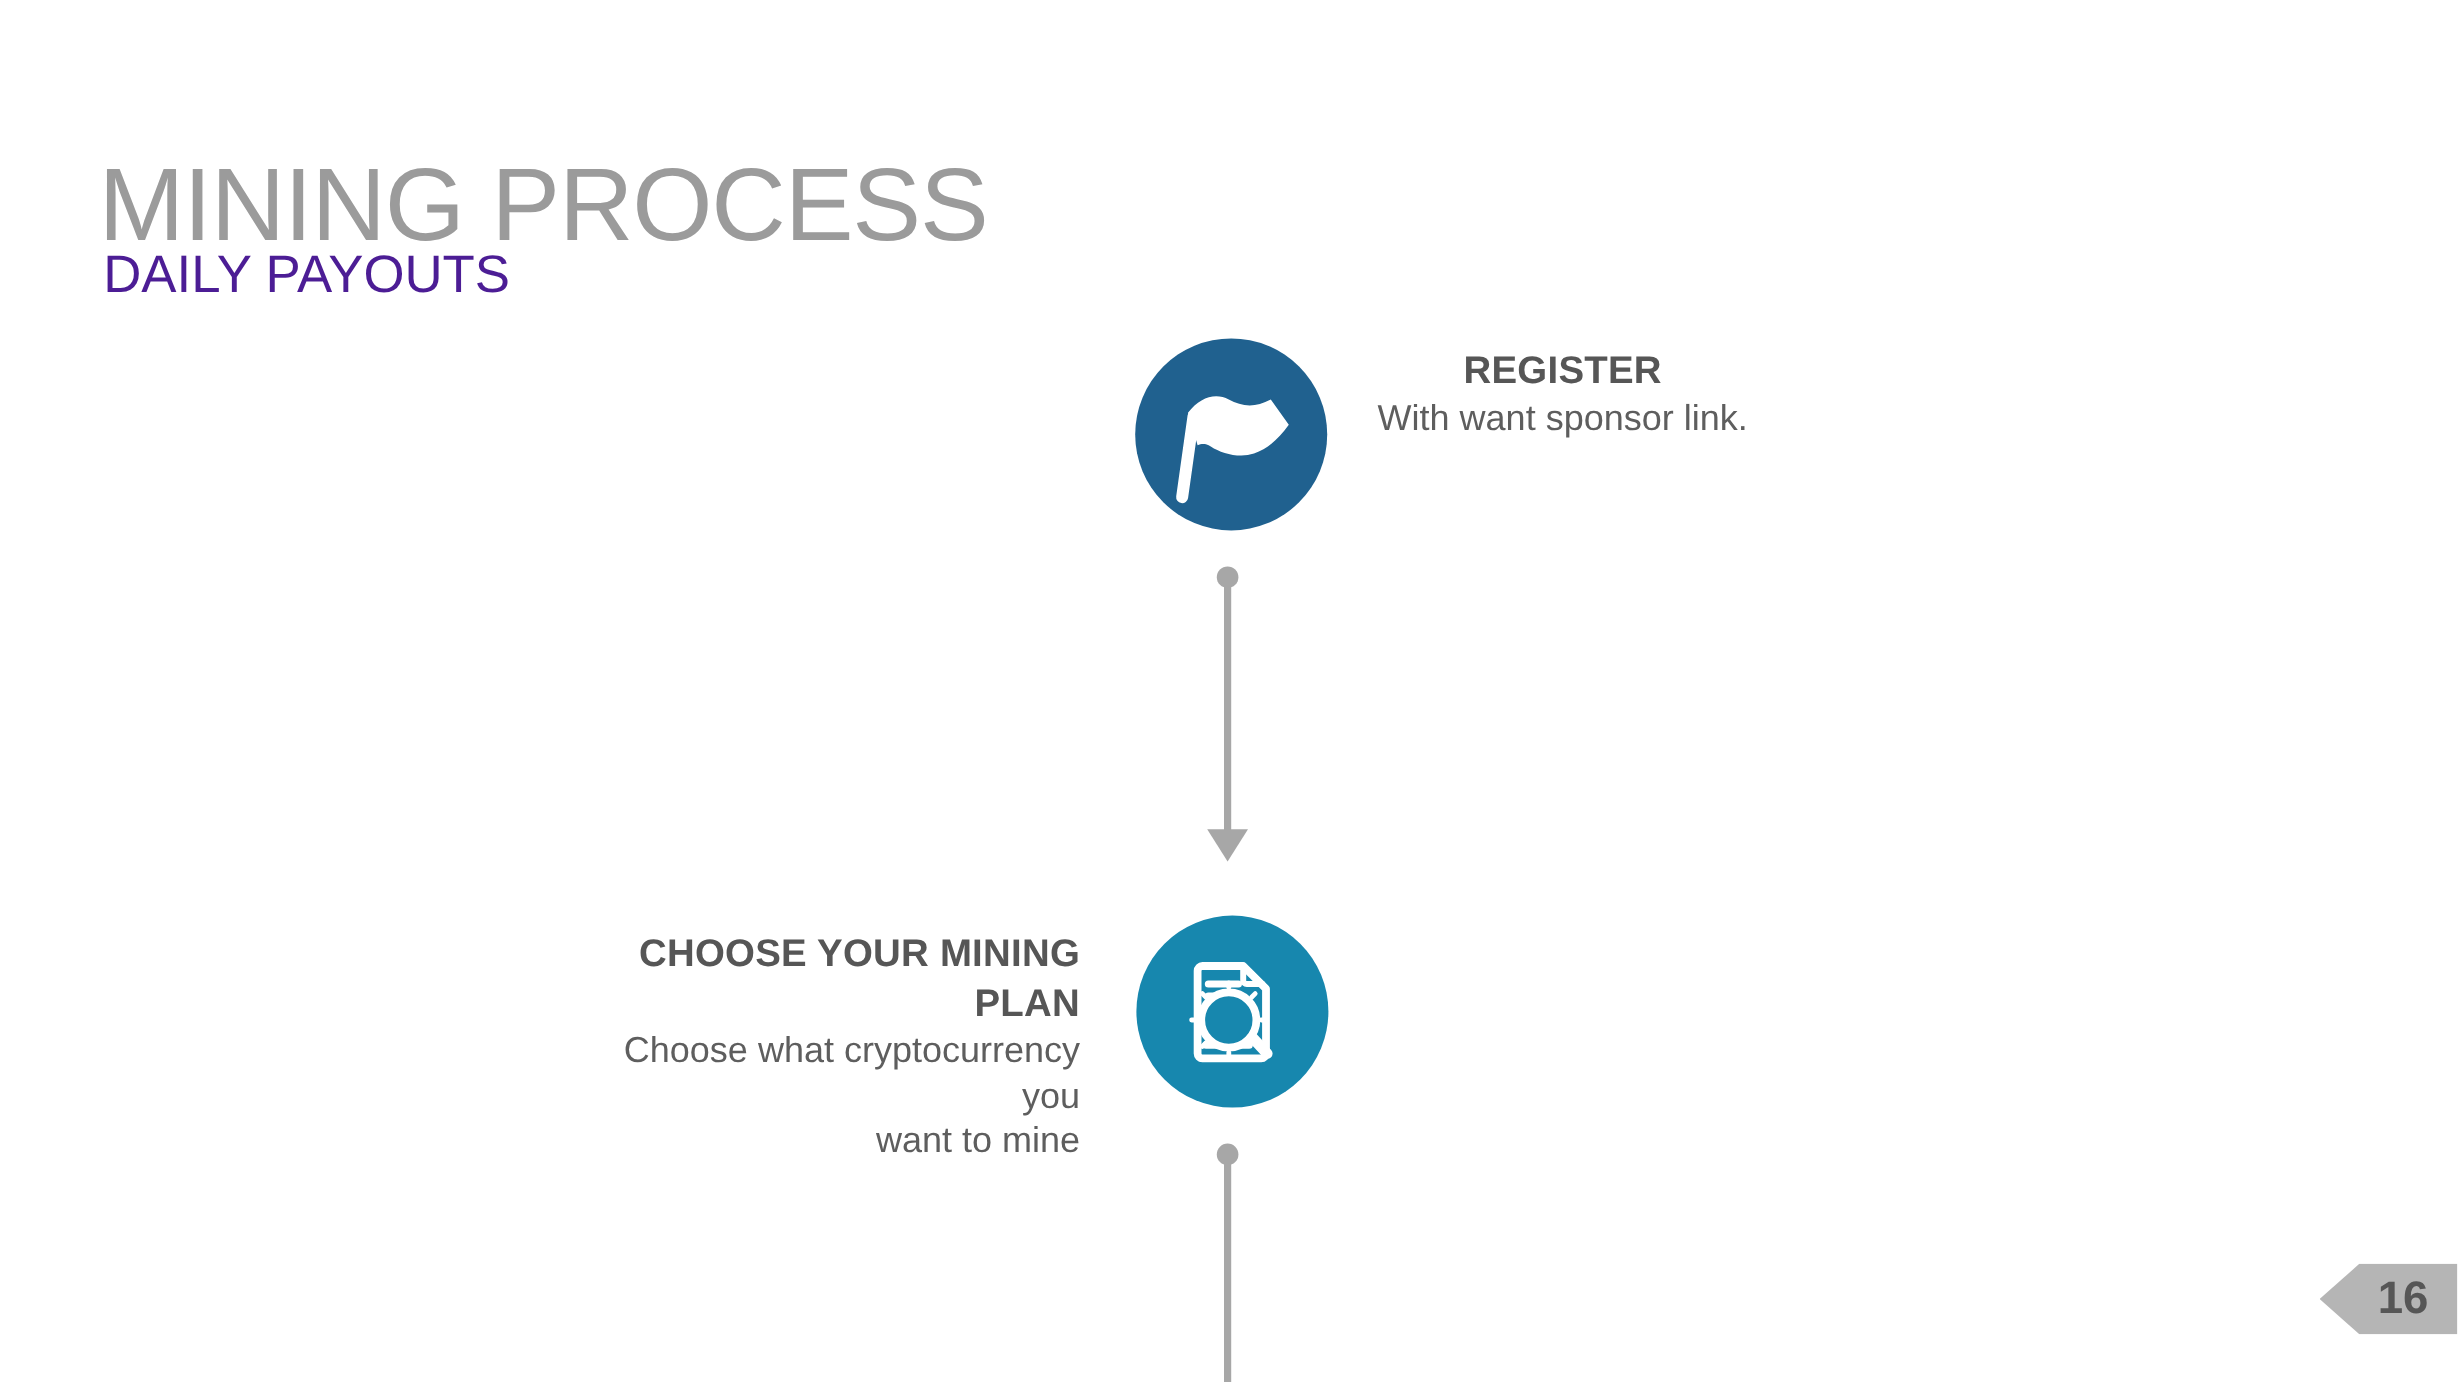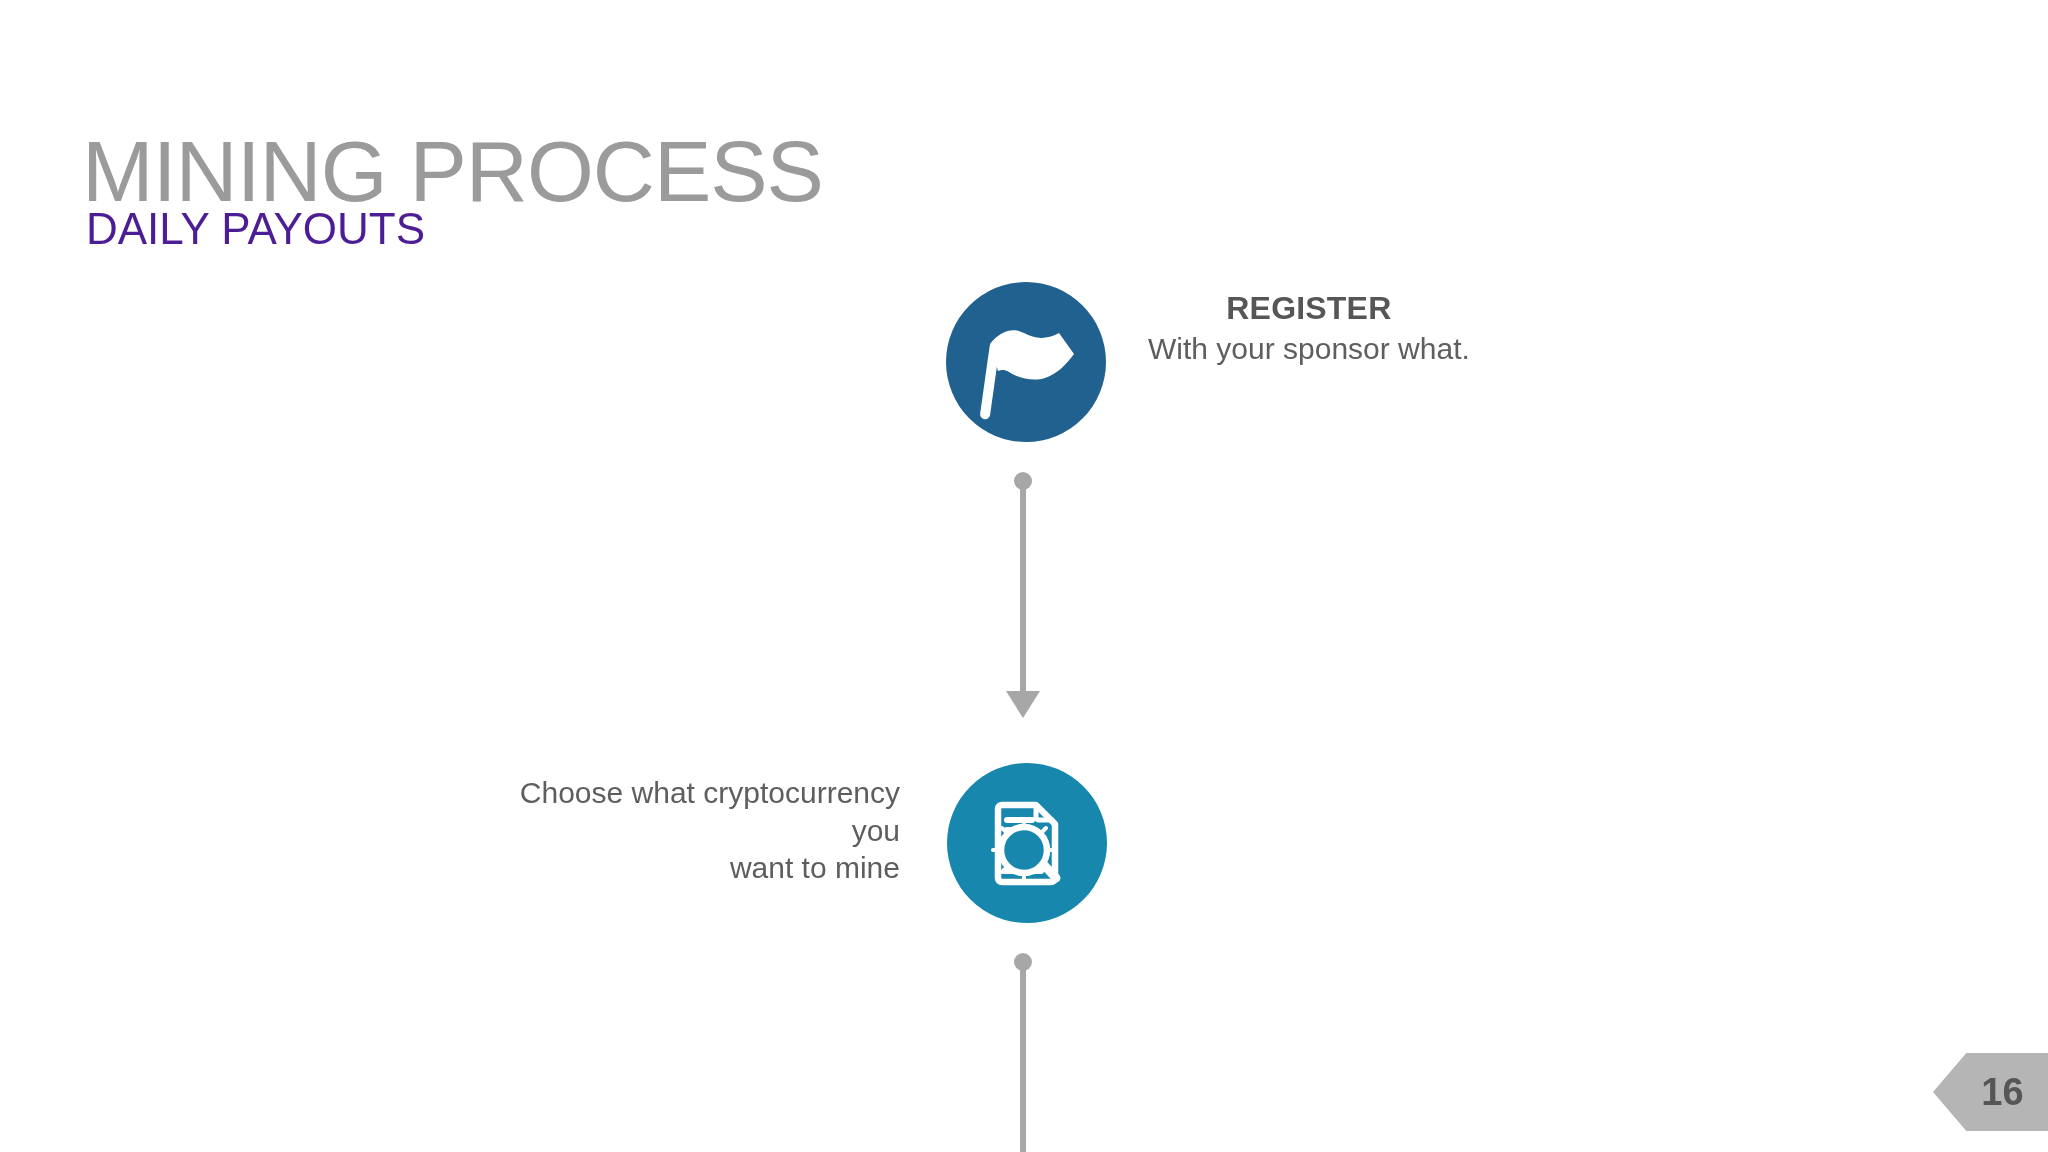--- a/index.html
+++ b/index.html
@@ -101,21 +101,21 @@
     height: 0;
     border-left: 17px solid transparent;
     border-right: 17px solid transparent;
     border-top: 27px solid #a7a7a7;
   }
   .page-tag {
     position: absolute;
     right: 0;
     top: 1053px;
     width: 115px;
-    height: 78px;
+    height: 59px;
     background: #b5b5b5;
     clip-path: polygon(0 50%, 29% 0, 100% 0, 100% 100%, 29% 100%);
     display: flex;
     align-items: center;
     justify-content: center;
     padding-left: 24px;
     box-sizing: border-box;
   }
   .page-tag span {
     font-size: 38px;
@@ -139,28 +139,30 @@
                L 128 72
                C 120 83, 111 92, 99 96
                C 87 100, 72 96, 63 90
                C 58 87, 55 88, 52 89
                Z"></path>
     </g>
   </svg>
 </div>
 <div class="step-text-right">
   <div class="step-title">REGISTER</div>
-  <div class="step-desc">With your sponsor what.</div>
+  <div class="step-desc">With want sponsor link.</div>
 </div>
 
 <div class="connector-dot" id="dot-1"></div>
 <div class="connector-line" id="line-1"></div>
 <div class="arrow-down"></div>
 
 <div class="step-text-left">
+  <div class="step-title">CHOOSE YOUR MINING
+PLAN</div>
   <div class="step-desc">Choose what cryptocurrency you
 want to mine</div>
 </div>
 <div class="step-circle" id="circle-2" style="background-color: rgb(23, 135, 174);">
   <svg width="160" height="160" viewBox="0 0 160 160">
     <g stroke="#ffffff" fill="none" stroke-linecap="round" stroke-linejoin="round">
 
       <path d="M89 42 H55 a4 4 0 0 0 -4 4 v69 a4 4 0 0 0 4 4 h49 a4 4 0 0 0 4 -4 V61 Z" stroke-width="6.5"></path>
       <path d="M89 44 v10 a3 3 0 0 0 3 3 h13" stroke-width="5"></path>
 

